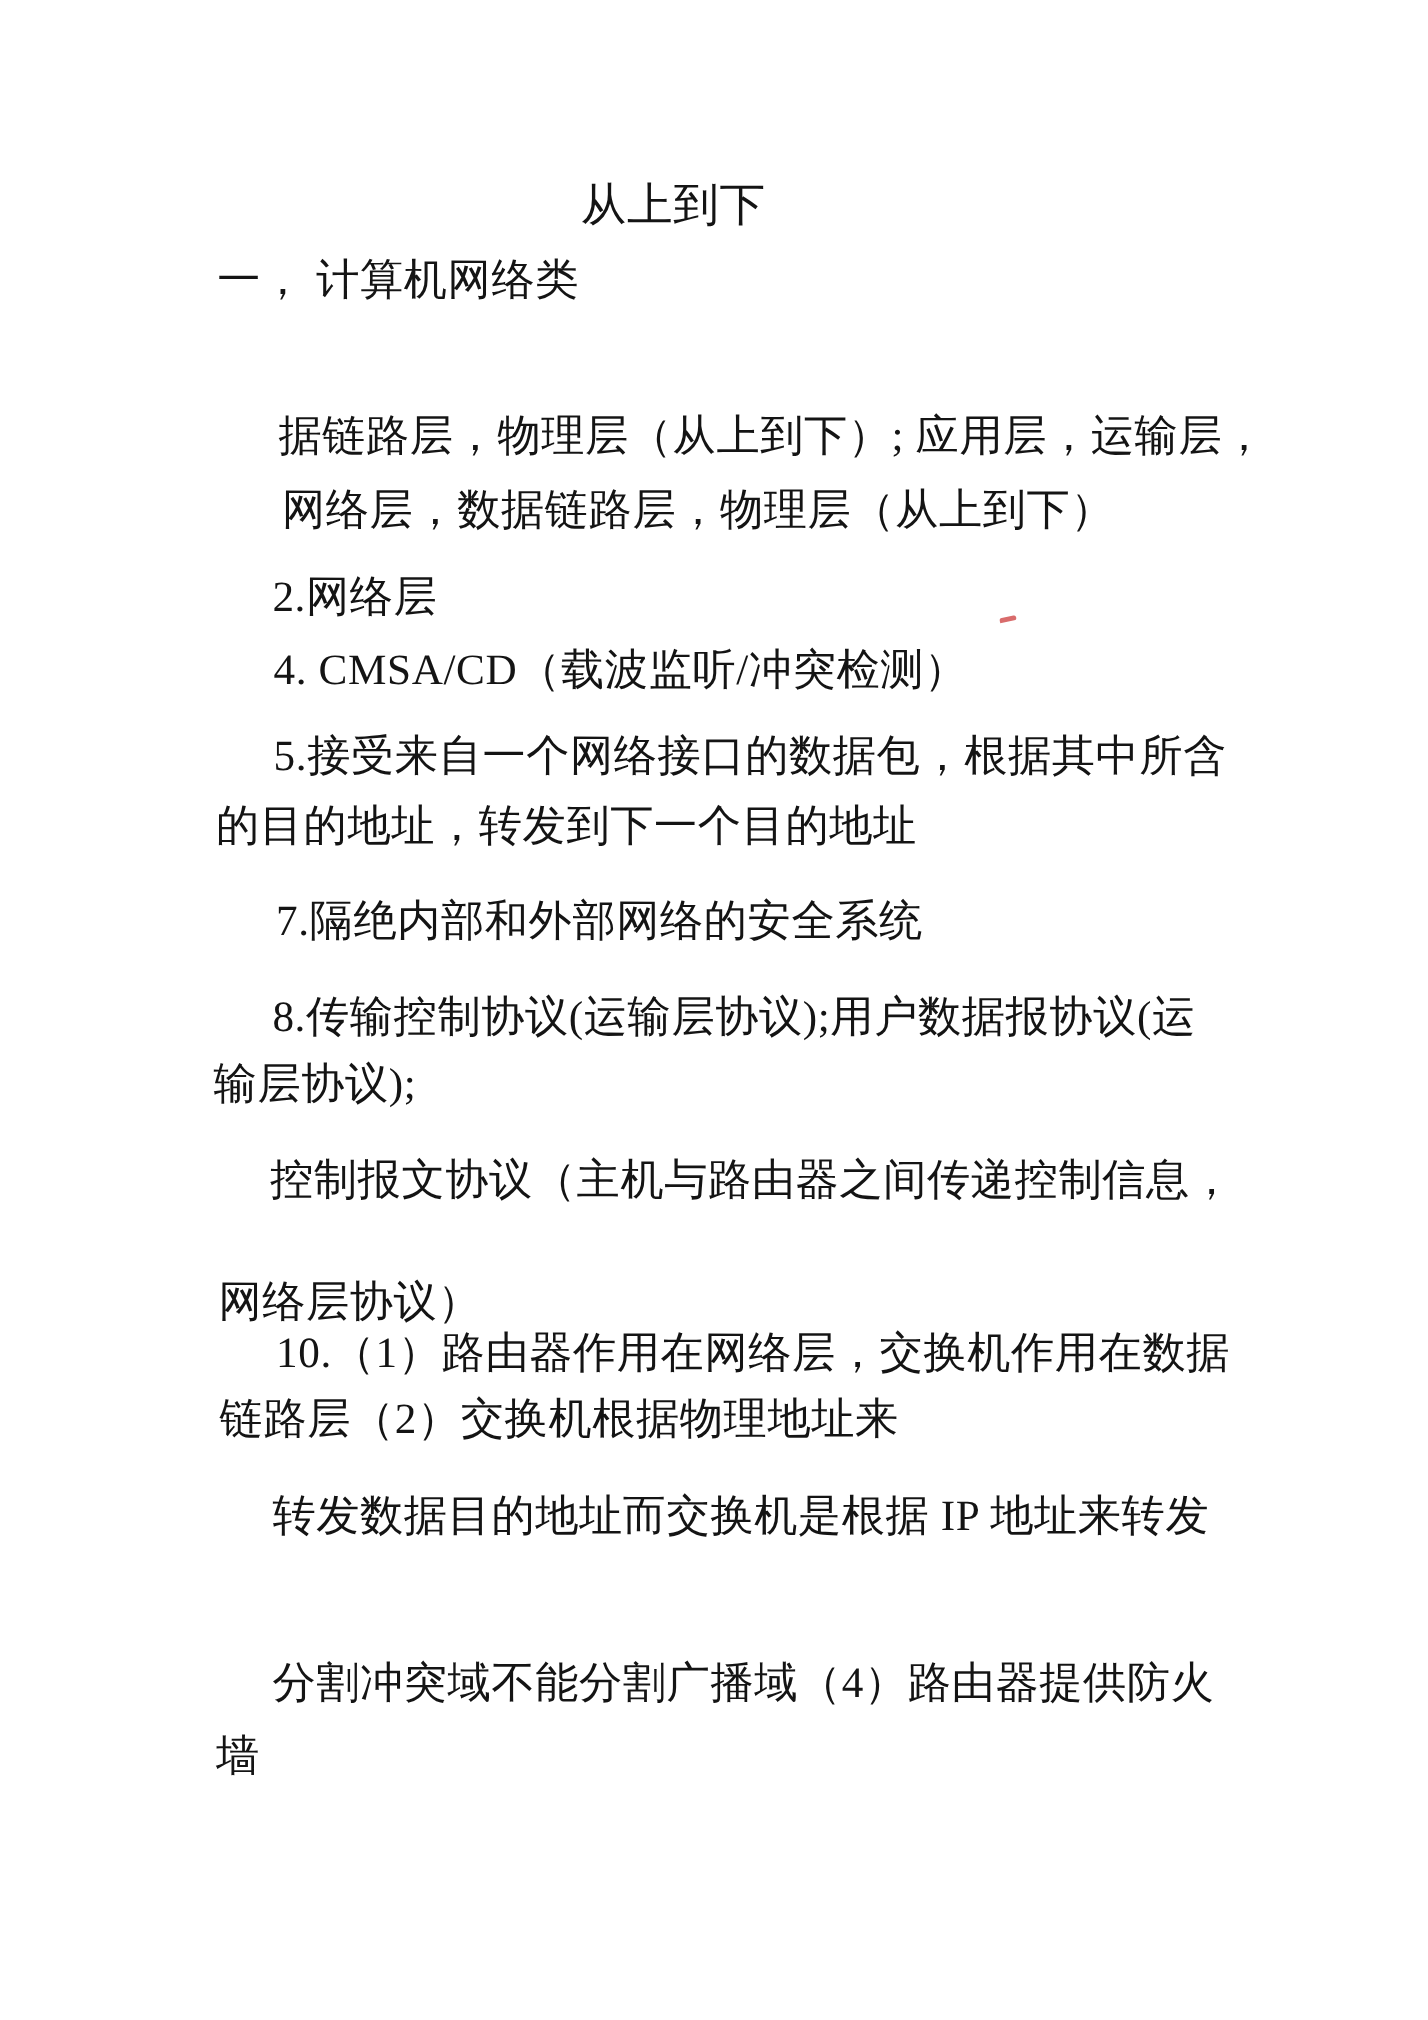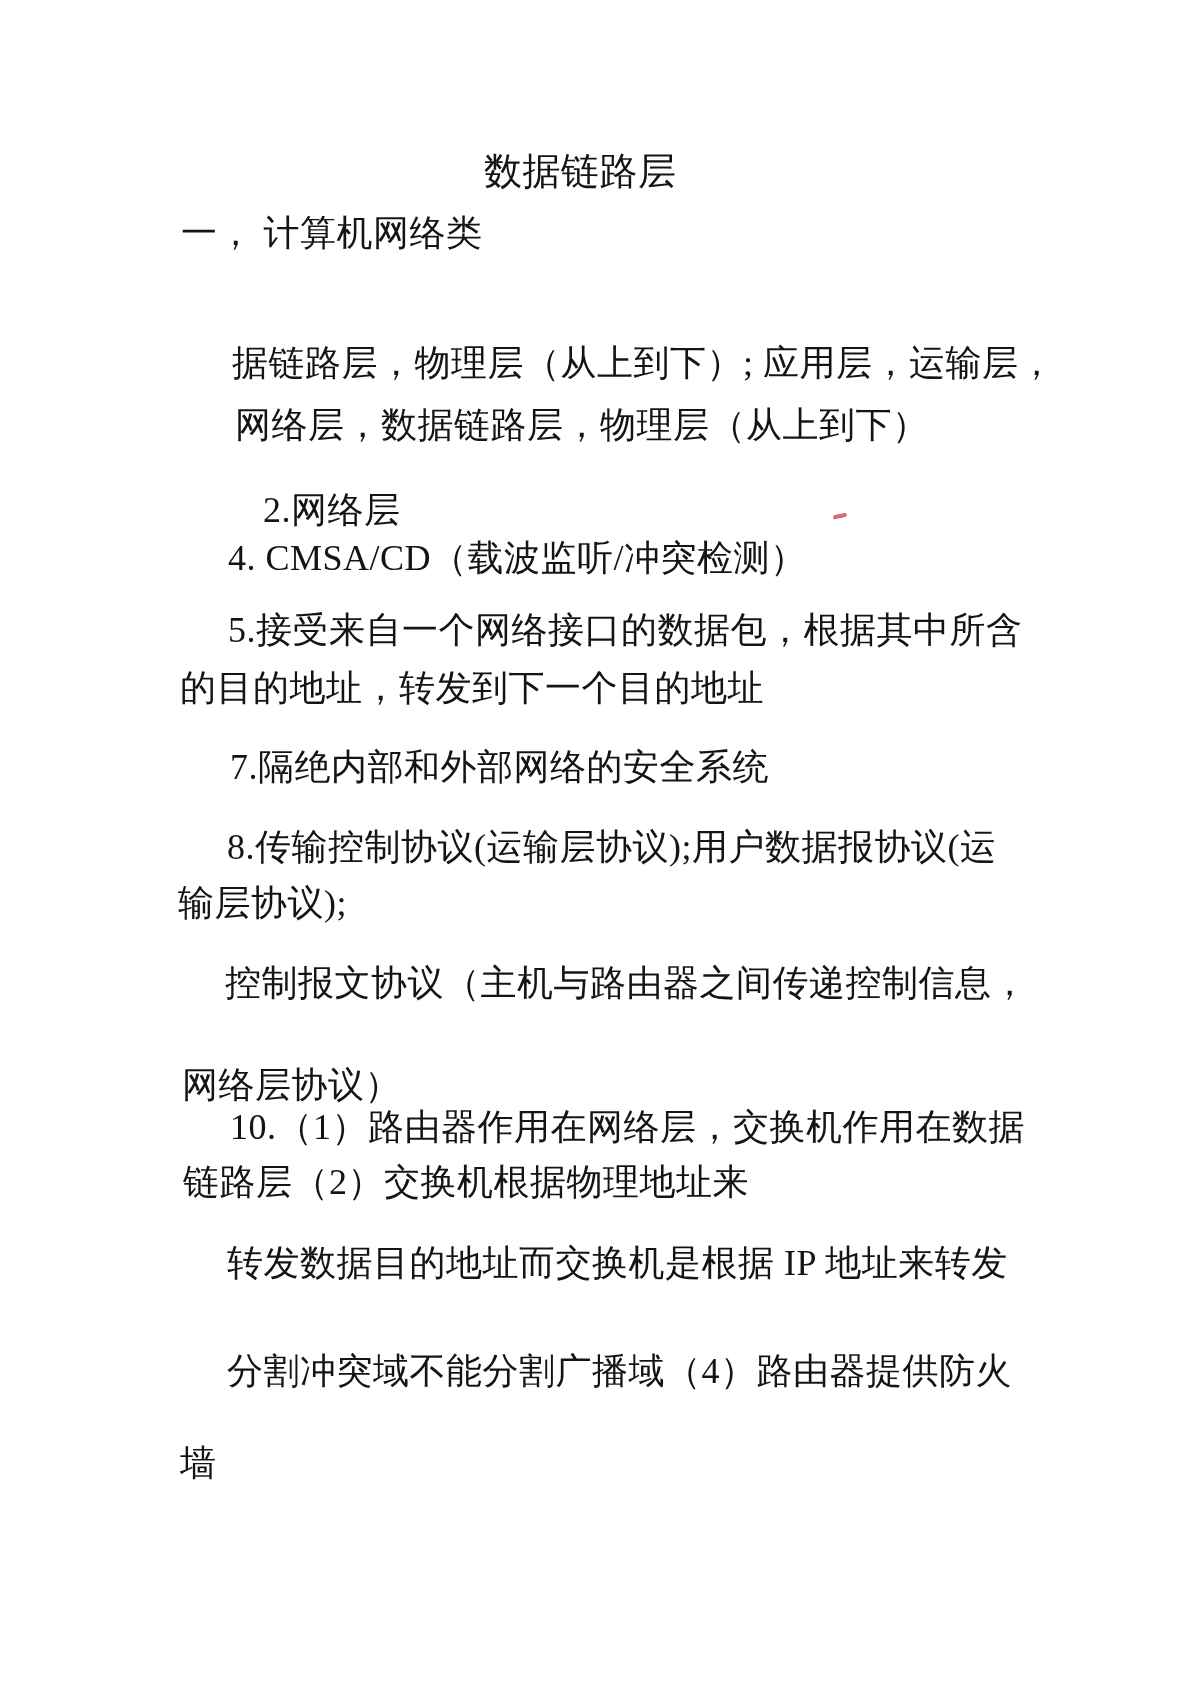--- a/index.html
+++ b/index.html
@@ -17,51 +17,51 @@
     white-space: pre;
     font-size: 36px;
     line-height: 44px;
     letter-spacing: 0.5px;
   }
   .title   { font-size: 38px; line-height: 46px; top: 148px; left: 484px; }
   .heading { top: 211px;  left: 181px; }
   .l0  { top: 278px;  left: 224px; }
   .l1  { top: 341px;  left: 232px; }
   .l2  { top: 403px;  left: 235px; }
-  .l3  { top: 488px;  left: 227px; margin-left: 36px; }
+  .l3  { top: 475px;  left: 227px; }
   .l4  { top: 536px;  left: 228px; }
   .l5  { top: 608px;  left: 228px; }
   .l6  { top: 666px;  left: 180px; }
   .l7  { top: 745px;  left: 230px; }
   .l8  { top: 825px;  left: 227px; }
   .l9  { top: 881px;  left: 178px; }
   .l10 { top: 961px;  left: 225px; }
   .l11 { top: 1063px; left: 182px; }
   .l12 { top: 1105px; left: 230px; }
   .l13 { top: 1160px; left: 183px; }
   .l14 { top: 1241px; left: 227px; text-align: center; }
   .l15 { top: 1301px; left: 182px; }
-  .l16 { top: 1349px; left: 227px; }
+  .l16 { top: 1380px; left: 227px; }
   .l17 { top: 1441px; left: 180px; }
   .red-mark {
     position: absolute;
     left: 833px;
     top: 514px;
     width: 14px;
     height: 4px;
     background: #d96c6c;
     border-radius: 2px 2px 2px 0;
     transform: rotate(-12deg);
   }
 </style>
 </head>
 <body>
 
 <div class="page">
-  <div class="line title">数据链路层</div>
+  <div class="line title">从上到下</div>
   <div class="line heading">一， 计算机网络类</div>
 
   <div class="line l1">据链路层，物理层（从上到下）; 应用层，运输层，</div>
   <div class="line l2">网络层，数据链路层，物理层（从上到下）</div>
   <div class="line l3">2.网络层</div>
   <div class="line l4">4. CMSA/CD（载波监听/冲突检测）</div>
   <div class="line l5">5.接受来自一个网络接口的数据包，根据其中所含</div>
   <div class="line l6">的目的地址，转发到下一个目的地址</div>
   <div class="line l7">7.隔绝内部和外部网络的安全系统</div>
   <div class="line l8">8.传输控制协议(运输层协议);用户数据报协议(运</div>

